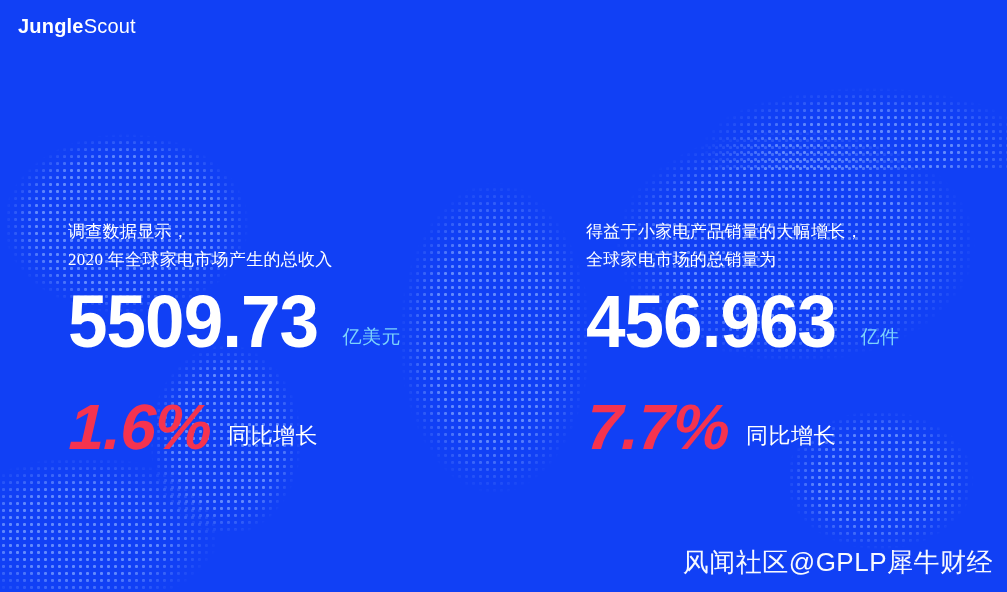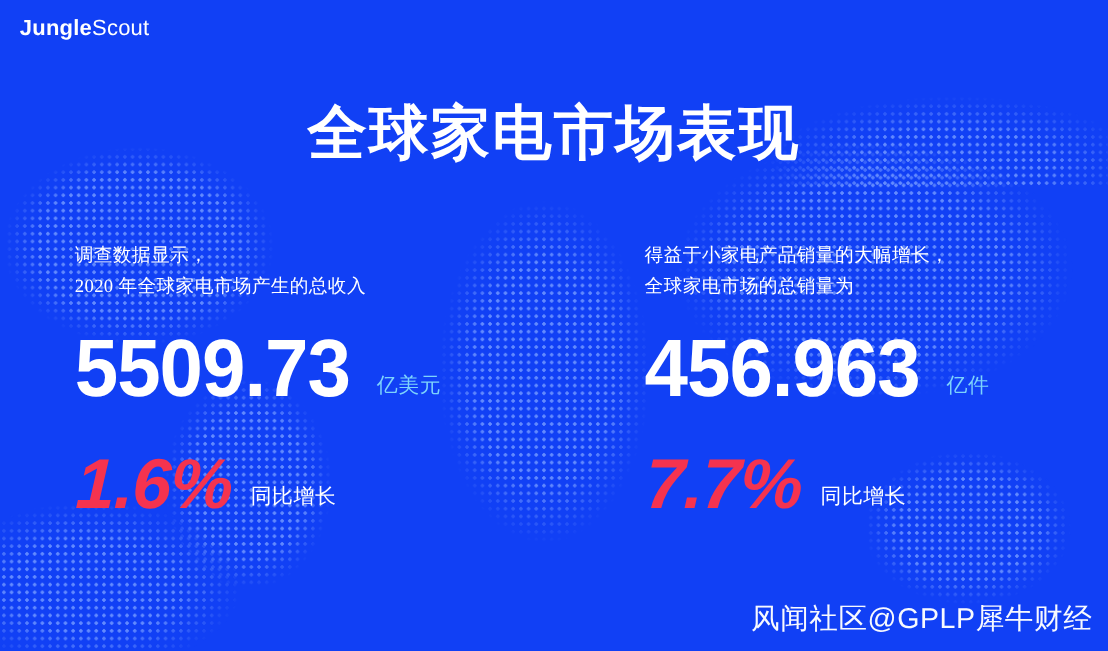--- a/index.html
+++ b/index.html
@@ -114,21 +114,21 @@
     color: #ffffff;
     font-size: 17px;
     font-weight: 400;
     line-height: 1.65;
     letter-spacing: .3px;
     white-space: pre-line;
     font-family: Liberation Serif, serif;
   }
 
   .metric {
-    margin-top: 27px;
+    margin-top: 14px;
     display: flex;
     align-items: flex-end;
     white-space: nowrap;
   }
   .metric .big {
     color: #ffffff;
     font-size: 74px;
     font-weight: 700;
     line-height: .92;
     letter-spacing: -1px;
@@ -155,21 +155,21 @@
     font-size: 64px;
     font-weight: 700;
     line-height: .92;
     letter-spacing: -1px;
     font-style: italic;
     transform: skewX(-2deg);
     transform-origin: left bottom;
   }
   .growth .pct-label {
     color: #ffffff;
-    font-size: 19px;
+    font-size: 22px;
     font-weight: 400;
     margin-left: 18px;
     padding-bottom: 6px;
     letter-spacing: .5px;
   }
 
   
   .watermark {
     position: absolute;
     right: 14px;
@@ -195,21 +195,20 @@
     <div class="dots c4"></div>
     <div class="dots c5"></div>
     <div class="dots c6"></div>
     <div class="dots c7"></div>
   </div>
 
   <div class="logo">
     <span class="bold">Jungle</span><span class="light">Scout</span>
   </div>
 
-  <div class="title">全球家电市场表现</div>
 
   <div class="col col-left">
     <div class="lede">调查数据显示，
 2020 年全球家电市场产生的总收入</div>
     <div class="metric">
       <span class="big">5509.73</span>
       <span class="unit">亿美元</span>
     </div>
     <div class="growth">
       <span class="pct">1.6%</span>

